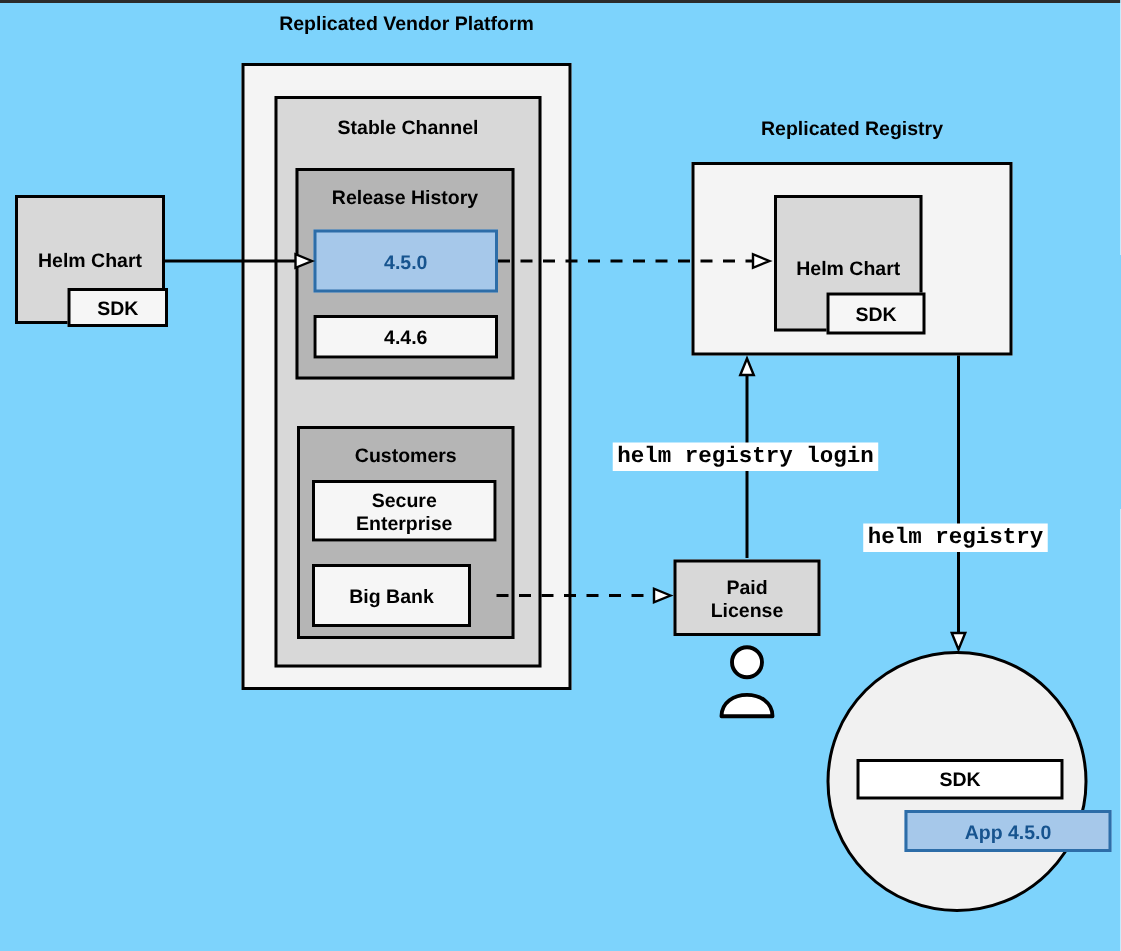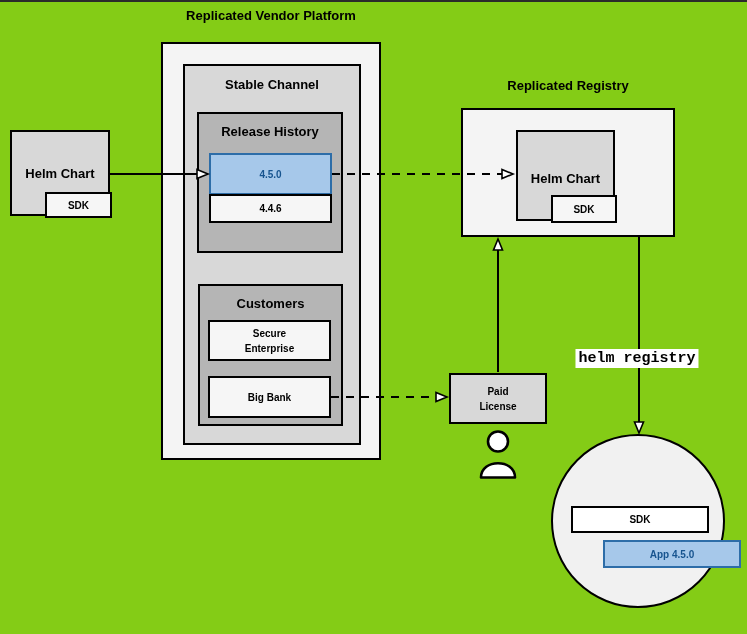--- a/index.html
+++ b/index.html
@@ -1,45 +1,45 @@
 <!DOCTYPE html>
 <html style="--highlight-fill: #a6c8ea; --highlight-border: #2d6da8; --highlight-text: #17548f; --gray-light: #f4f4f4; --gray-mid: #d8d8d8; --gray-dark: #b5b5b5; --gray-pale: #f6f6f6; --circle-fill: #f1f1f1;"><head>
 <meta charset="utf-8">
 <style>
   html,body{margin:0;padding:0;background:#fff;}
   .stage{
-    position:relative;width:747px;height:634px;background:#84cc16;overflow:hidden;
+    position:relative;width:747px;height:634px;background:#7dd3fc;overflow:hidden;
     font-family:"Liberation Sans", sans-serif;color:#000;
   }
   .topline{position:absolute;left:0;top:0;width:747px;height:2px;background:#2b2b2b;}
   .box{position:absolute;box-sizing:border-box;border:2px solid #000;}
-  .lbl{font-weight:bold;font-size:10px;line-height:15px;text-align:center;}
+  .lbl{font-weight:bold;font-size:13px;line-height:15px;text-align:center;}
   .float-title{position:absolute;font-weight:bold;font-size:13px;text-align:center;white-space:nowrap;transform:translateX(-50%);}
   .title-inside{position:absolute;left:0;right:0;text-align:center;font-weight:bold;font-size:13px;}
   .center-flex{display:flex;align-items:center;justify-content:center;}
   .gray-light{background:var(--gray-light);}
   .gray-mid{background:var(--gray-mid);}
   .gray-dark{background:var(--gray-dark);}
   .gray-pale{background:var(--gray-pale);}
   .highlight{background:var(--highlight-fill);border-color:var(--highlight-border);color:var(--highlight-text);}
   .mono-label{
     position:absolute;transform:translateX(-50%);background:#ffffff;
     font-family:"Liberation Mono","DejaVu Sans Mono",monospace;
     font-weight:bold;font-size:15px;white-space:nowrap;padding:1px 3px;z-index:7;
   }
   svg.overlay{position:absolute;left:0;top:0;z-index:5;pointer-events:none;}
   
   #platform{left:161px;top:42px;width:220px;height:418px;}
   #stable{left:183px;top:64px;width:178px;height:381px;}
   #rhistory{left:197px;top:112px;width:146px;height:141px;}
   #rel-new{left:209px;top:153px;width:123px;height:42px;}
-  #rel-old{left:209px;top:194px;width:123px;height:29px;}
+  #rel-old{left:209px;top:210px;width:123px;height:29px;}
   #customers{left:198px;top:284px;width:145px;height:142px;}
   #cust1{left:208px;top:320px;width:123px;height:41px;}
-  #cust2{left:208px;top:376px;width:123px;height:42px;}
+  #cust2{left:208px;top:376px;width:106px;height:42px;}
   
   #vchart{left:10px;top:130px;width:100px;height:86px;}
   #vchart-label{top:34px;}
   #vsdk{left:33px;top:60px;width:67px;height:26px;}
   
   #registry{left:461px;top:108px;width:214px;height:129px;}
   #rchart{left:53px;top:20px;width:99px;height:91px;}
   #rchart-label{top:39px;}
   #rsdk{left:33px;top:63px;width:66px;height:28px;}
   
@@ -137,14 +137,15 @@
       <line x1="639" y1="237" x2="639" y2="422" stroke="#000" stroke-width="2"></line>
       <polygon points="639,433 634.5,422 643.5,422" fill="#fff" stroke="#000" stroke-width="1.6"></polygon>
     </g>
 
     <g fill="#fff" stroke="#000" stroke-width="2.6" stroke-linejoin="round">
       <circle cx="498" cy="441.5" r="10"></circle>
       <path d="M481 477.5 C481 458.5 515 458.5 515 477.5 Z"></path>
     </g>
   </svg>
 
+  <div class="mono-label" style="left:497px;top:295px;">helm registry login</div>
   <div class="mono-label" style="left:637px;top:349px;">helm registry</div>
 </div>
 
 </body></html>

